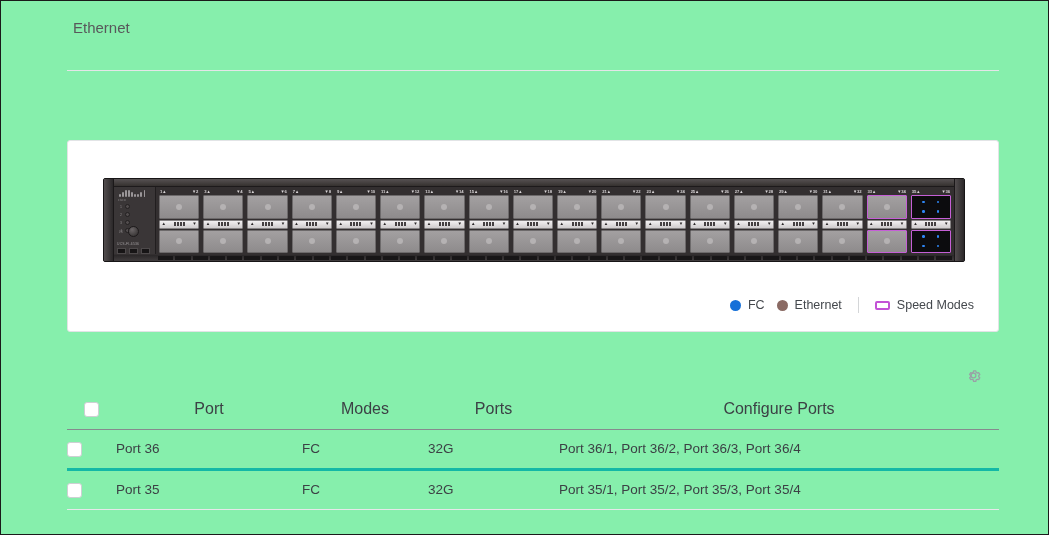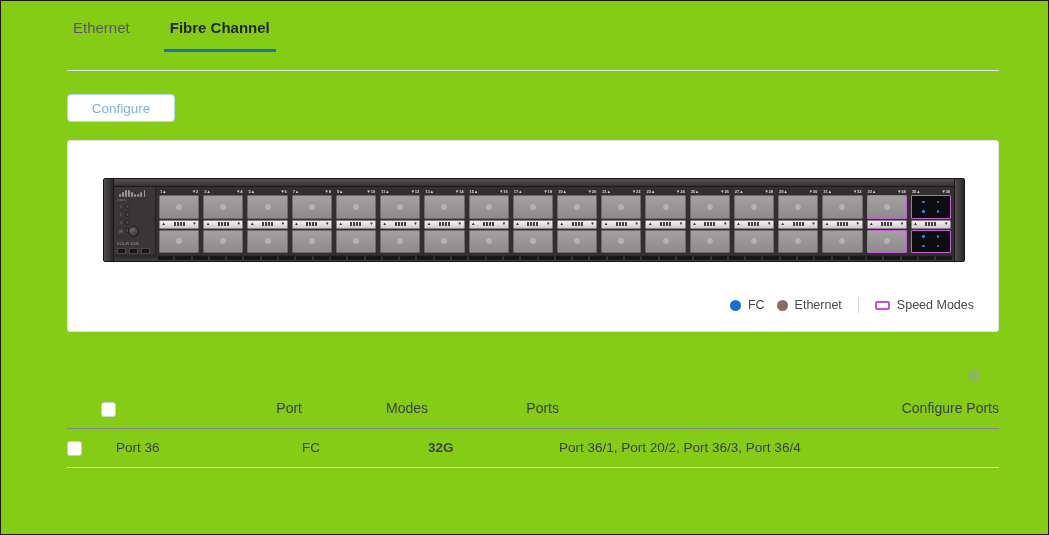--- a/index.html
+++ b/index.html
@@ -8,21 +8,21 @@
     background: #ffffff;
   }
   body {
     font-family: "Liberation Sans", sans-serif;
     -webkit-font-smoothing: antialiased;
   }
   #app {
     position: relative;
     width: 1049px;
     height: 535px;
-    background: #84cc16;
+    background: #86efac;
     border: 1px solid #1a1a1a;
     box-sizing: border-box;
     overflow: hidden;
   }
 
   
   .tabs {
     position: absolute;
     left: 66px;
     top: 14px;
@@ -395,67 +395,61 @@
   .tbl {
     position: absolute;
     left: 66px;
     top: 393px;
     width: 932px;
     border-collapse: collapse;
     font-size: 13.5px;
     color: #3c4145;
   }
   .tbl th {
-    text-align: right;
+    text-align: center;
     font-weight: normal;
     color: #3c4145;
     padding: 6px 0 11px 0;
     border-bottom: 1.5px solid #868a8e;
-    font-size: 14px;
+    font-size: 16px;
   }
   .tbl td {
     padding: 11px 0 11px 0;
     border-bottom: 3px solid #14b8a6;
     color: #3c4145;
     font-size: 13.5px;
   }
   .tbl tr:last-child td { border-bottom: 1px solid #e6e8ea; }
   .col-chk { width: 49px; }
   .col-port { width: 186px; }
   .col-type { width: 126px; }
-  .col-speed { width: 131px; font-weight: bold; }
+  .col-speed { width: 131px; }
   .chk {
     width: 15px; height: 15px;
     border: 1.5px solid #cdd0d3;
     border-radius: 3px;
     background: #fff;
     box-sizing: border-box;
     display: inline-block;
     cursor: pointer;
     vertical-align: middle;
   }
 </style>
 </head>
 <body>
 
 <div id="app">
 
   <div class="tabs">
     <div class="tab">
       <span>Ethernet</span>
     </div>
-    <div class="tab active">
-      <span>Fibre Channel</span>
-    </div>
   </div>
   <div class="tabs-rule"></div>
 
-  <div class="configure-btn">
-    <span>Configure</span>
-  </div>
 
   <div class="switch-card">
 
     <div class="chassis-wrap">
       <div class="chassis">
         <div class="chassis-topbar"></div>
         <div class="chassis-botbar"></div>
         <div class="ear-left"></div>
         <div class="ear-right"></div>
 
@@ -965,18 +959,25 @@
         <th class="col-speed">Ports</th>
         <th>Configure Ports</th>
       </tr>
     </thead>
     <tbody id="tbl-body">
         <tr>
           <td class="col-chk"><span class="chk"></span></td>
           <td class="col-port">Port 36</td>
           <td class="col-type">FC</td>
           <td class="col-speed">32G</td>
-          <td>Port 36/1, Port 20/2, Port 36/3, Port 36/4</td>
+          <td>Port 36/1, Port 36/2, Port 36/3, Port 36/4</td>
+        </tr>
+        <tr>
+          <td class="col-chk"><span class="chk"></span></td>
+          <td class="col-port">Port 35</td>
+          <td class="col-type">FC</td>
+          <td class="col-speed">32G</td>
+          <td>Port 35/1, Port 35/2, Port 35/3, Port 35/4</td>
         </tr>
       </tbody>
   </table>
 
 </div>
 
 </body></html>

